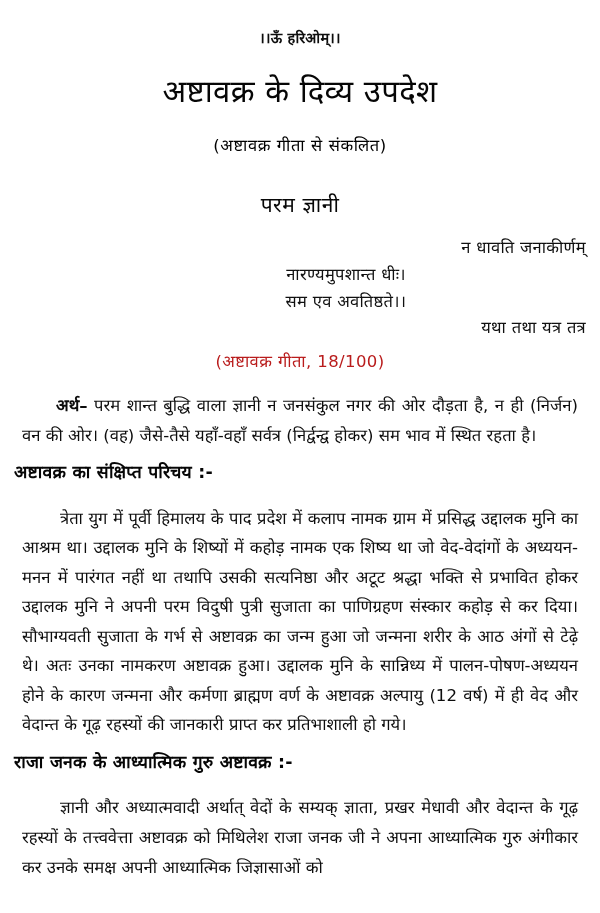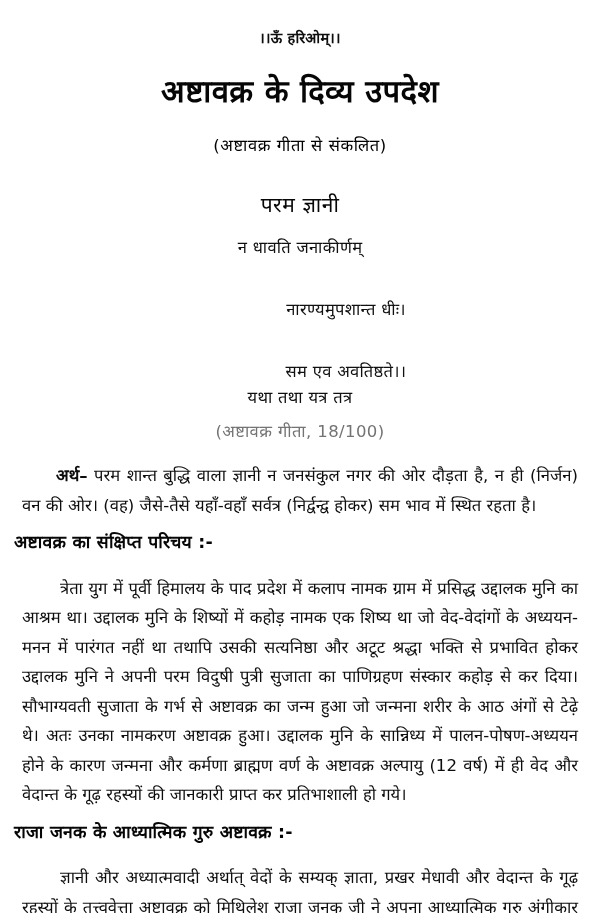--- a/index.html
+++ b/index.html
@@ -34,21 +34,21 @@
     letter-spacing: 0.2px;
     padding-top: 30px;
     line-height: 1.2;
     color: #0d0d0d;
   }
 
   
   .main-title {
     text-align: center;
     font-size: 31px;
-    font-weight: 700;
+    font-weight: 400;
     line-height: 1.28;
     margin-top: 25px;
     letter-spacing: 0.4px;
     color: #060606;
   }
   .main-subtitle {
     text-align: center;
     font-size: 16.5px;
     font-weight: 400;
     margin-top: 7px;
@@ -71,31 +71,31 @@
     line-height: 1.62;
     color: #101010;
   }
   .verse-line {
     text-align: center;
     white-space: pre;
     letter-spacing: 0.3px;
   }
   .verse-line.indent-a {
     padding-left: 0px;
+    text-align: right;
   }
   .verse-line.indent-b {
     padding-left: 92px;
-    margin-top: 35px;
   }
   .verse-citation {
     text-align: center;
     font-size: 16.5px;
     margin-top: 7px;
     letter-spacing: 0.4px;
-    color: #737373;
+    color: #b91c1c;
   }
 
   
   .para {
     font-size: 16.6px;
     line-height: 1.78;
     text-align: justify;
     text-justify: inter-word;
     color: #0d0d0d;
     margin: 8px;

